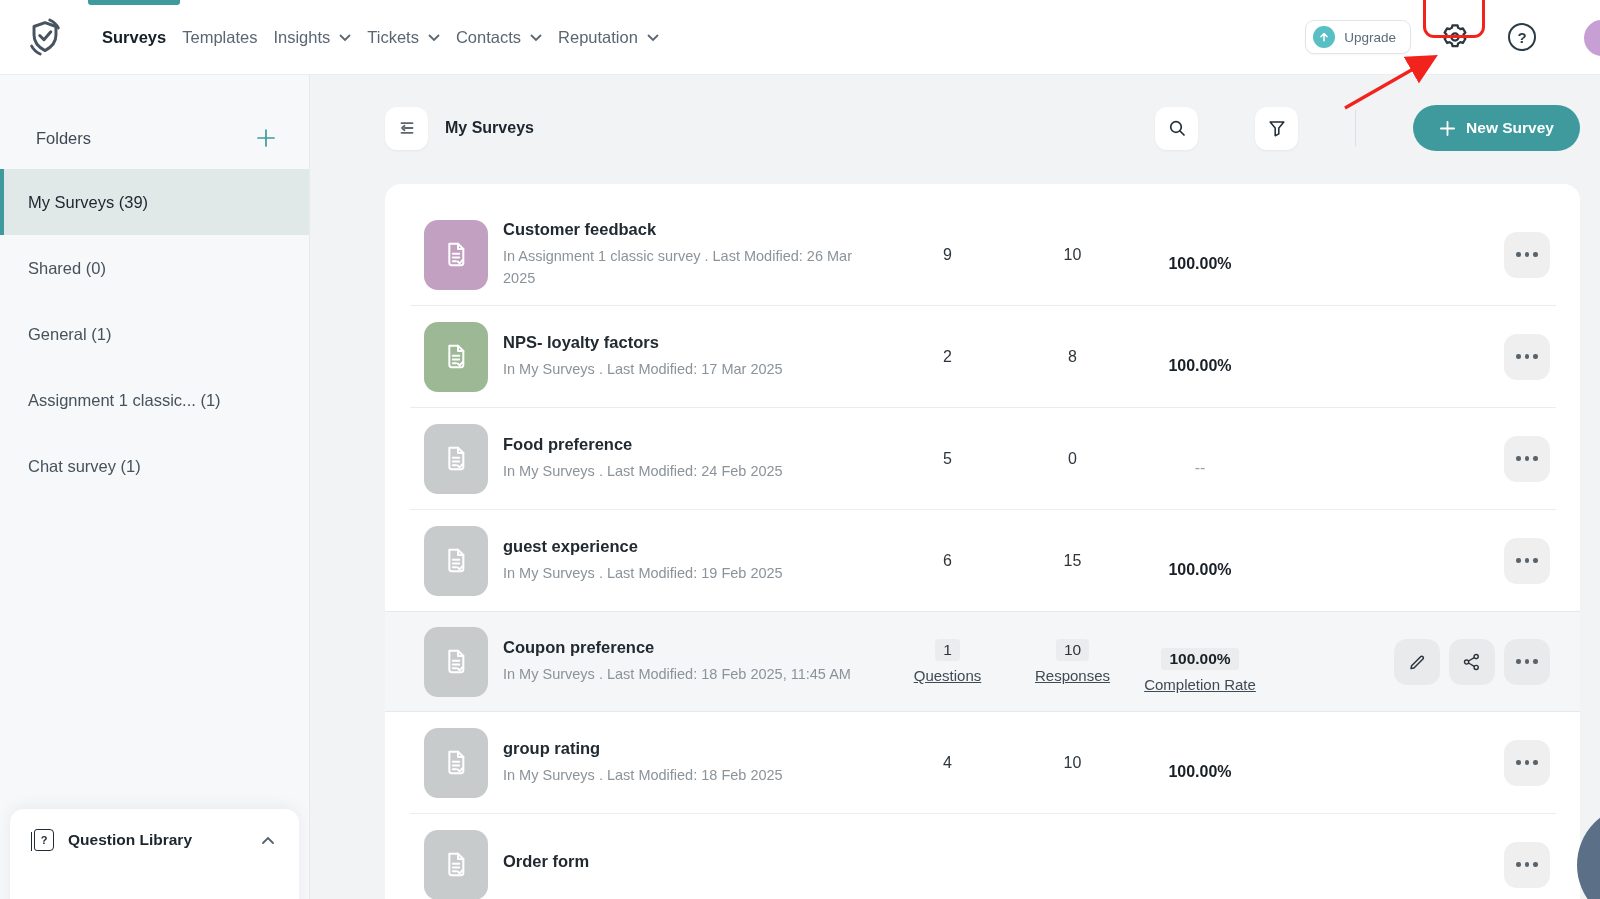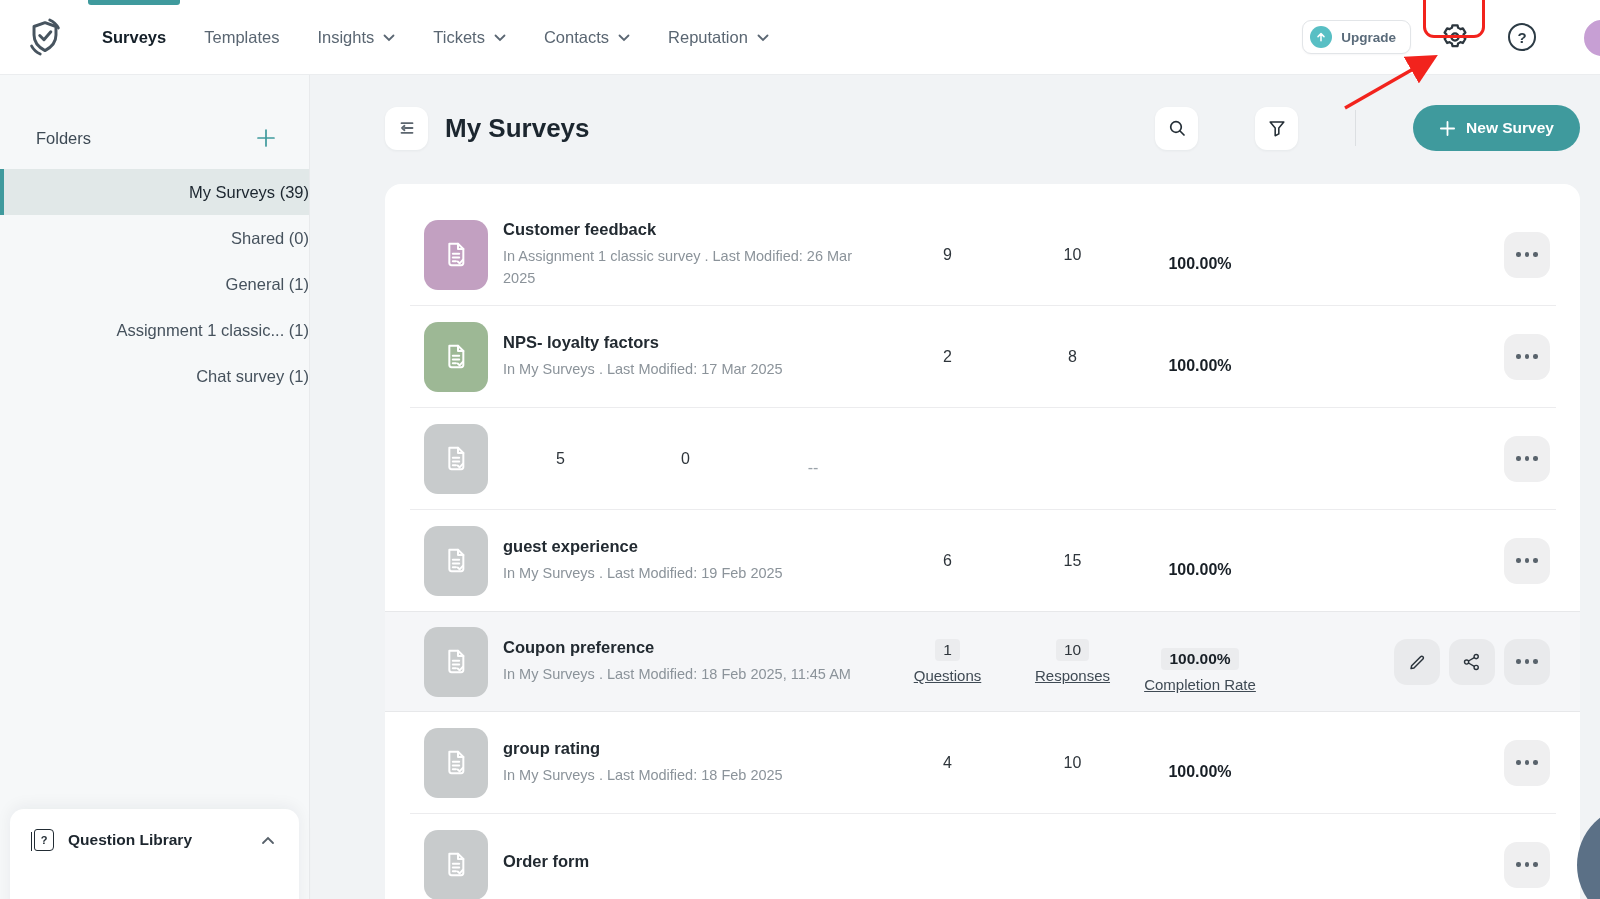--- a/index.html
+++ b/index.html
@@ -10,37 +10,37 @@
     font-family:"Liberation Sans", sans-serif;
     color:#2b343c;
   }
   
   .topbar {
     position:absolute; top:0; left:0; width:1600px; height:75px;
     background:#ffffff; border-bottom:1px solid #ebedef;
     display:flex; align-items:center; padding:0 24px; z-index:20;
   }
   .logo { width:42px; height:42px; margin-right:36px; flex:0 0 auto; }
-  .nav { display:flex; align-items:center; gap:38px; }
+  .nav { display:flex; align-items:center; gap:16px; }
   .nav-item {
     display:flex; align-items:center; gap:9px;
     font-size:16.5px; color:#5a6672; cursor:pointer; background:none; border:none;
     font-family:inherit; position:relative; height:75px;
   }
   .nav-item.active { color:#141f28; font-weight:700; }
   .nav-item.active .tab-bar {
     position:absolute; top:0; left:-14px; right:-14px; height:5px;
     background:#3f9a9d; border-radius:0 0 3px 3px;
   }
   .chev { display:inline-flex; margin-top:2px; color:#5a6672; }
   .topbar-right { margin-left:auto; display:flex; align-items:center; }
   .upgrade-btn {
     display:flex; align-items:center; gap:9px; background:#fff;
     border:1px solid #e2e5e8; border-radius:9px; height:34px; padding:0 14px 0 7px;
-    font-family:inherit; font-size:13.5px; font-weight:700; color:#5a6b7a;
+    font-family:inherit; font-size:13.5px; font-weight:400; color:#5a6b7a;
     box-shadow:0 1px 2px rgba(20,30,40,.04); cursor:pointer;
   }
   .upgrade-circle {
     width:22px; height:22px; border-radius:50%; background:#58bfc4;
     display:flex; align-items:center; justify-content:center;
   }
   .gear-wrap { position:relative; width:63px; height:60px; margin-left:12px;
     display:flex; align-items:center; justify-content:center; }
   .gear-btn { background:none; border:none; cursor:pointer; font-size:32px; line-height:1;
     color:#2c363e; padding:0; display:flex; }
@@ -65,22 +65,22 @@
     background:#f6f8f9; border-right:1px solid #e8eaec; z-index:10;
   }
   .folders-head {
     display:flex; align-items:center; justify-content:space-between;
     padding:66px 32px 0 36px;
   }
   .folders-title { font-size:16.5px; color:#3e4a55; }
   .plus-btn { background:none; border:none; cursor:pointer; display:flex; color:#3f9a9d; }
   .folder-list { margin-top:20px; }
   .folder-item {
-    position:relative; height:46px; display:flex; align-items:center;
-    padding-left:28px; font-size:16.5px; color:#46525d; cursor:pointer;justify-content:flex-end;
+    position:relative; height:66px; display:flex; align-items:center;
+    padding-left:28px; font-size:16.5px; color:#46525d; cursor:pointer;
   }
   .folder-item.active { background:#e1e8e8; color:#1c262f; font-weight:500; }
   .folder-item.active::before {
     content:""; position:absolute; left:0; top:0; bottom:0; width:4px; background:#3f9a9d;
   }
   .qlib-card {
     position:absolute; left:10px; right:10px; top:748px; height:210px;
     background:#ffffff; border-radius:14px; box-shadow:0 -3px 16px rgba(25,35,45,.06);
     display:flex; align-items:flex-start; padding:20px 24px;
   }
@@ -99,21 +99,21 @@
   
   .main { position:absolute; top:75px; left:310px; right:0; bottom:0; }
   .main-header {
     margin:30px 20px 0 75px; height:46px; display:flex; align-items:center;
   }
   .sq-btn {
     width:43px; height:43px; border-radius:12px; background:#fff; border:none;
     display:flex; align-items:center; justify-content:center; cursor:pointer;
     box-shadow:0 1px 3px rgba(20,30,40,.05);
   }
-  .page-title { margin-left:17px; font-size:26px; font-weight:700; color:#1c262f; }
+  .page-title { margin-left:17px; font-size:16px; font-weight:700; color:#1c262f; }
   .header-right { margin-left:auto; display:flex; align-items:center;gap:45px; }
   .header-right .sq-btn { margin-left:12px; }
   .v-divider { width:1px; height:36px; background:#dcdfe2; margin:0 12px 0 12px; }
   .new-survey-btn {
     height:46px; border-radius:23px; background:#3f9a9d; color:#fff; border:none;
     display:flex; align-items:center; gap:10px; padding:0 26px; cursor:pointer;
     font-family:inherit; font-size:15.5px; font-weight:700;
   }
   
   .card {
@@ -379,20 +379,24 @@
 
     <div class="row">
       <div class="doc-tile" style="background-color: rgb(200, 203, 204);">
         <svg width="32" height="32" viewBox="0 0 24 24" fill="none" stroke="#fff" stroke-width="1.5" stroke-linecap="round" stroke-linejoin="round">
             <path d="M7 3.5 H13.5 L17.5 7.5 V18 a1.6 1.6 0 0 1 -1.6 1.6 H8.6 A1.6 1.6 0 0 1 7 18 Z"></path>
             <path d="M13.5 3.5 V7.5 H17.5"></path>
             <path d="M9.6 11 H14.4 M9.6 13.8 H14.4 M9.6 16.6 H12"></path>
             <path d="M13.3 16.9 l1.4 1.4 l2.6 -2.8"></path>
           </svg>
       </div>
+      <div class="row-info">
+        <div class="row-title">Food preference</div>
+        <div class="row-sub">In My Surveys . Last Modified: 24 Feb 2025</div>
+      </div>
       <div class="stats">
         <div class="stat"><span class="stat-num">5</span></div>
         <div class="stat"><span class="stat-num">0</span></div>
         <div class="stat wide"><span class="stat-num muted">--</span></div>
       </div>
       <div class="actions">
         <button class="icon-btn">
             <span class="dots">
               <i></i>
               <i></i>

